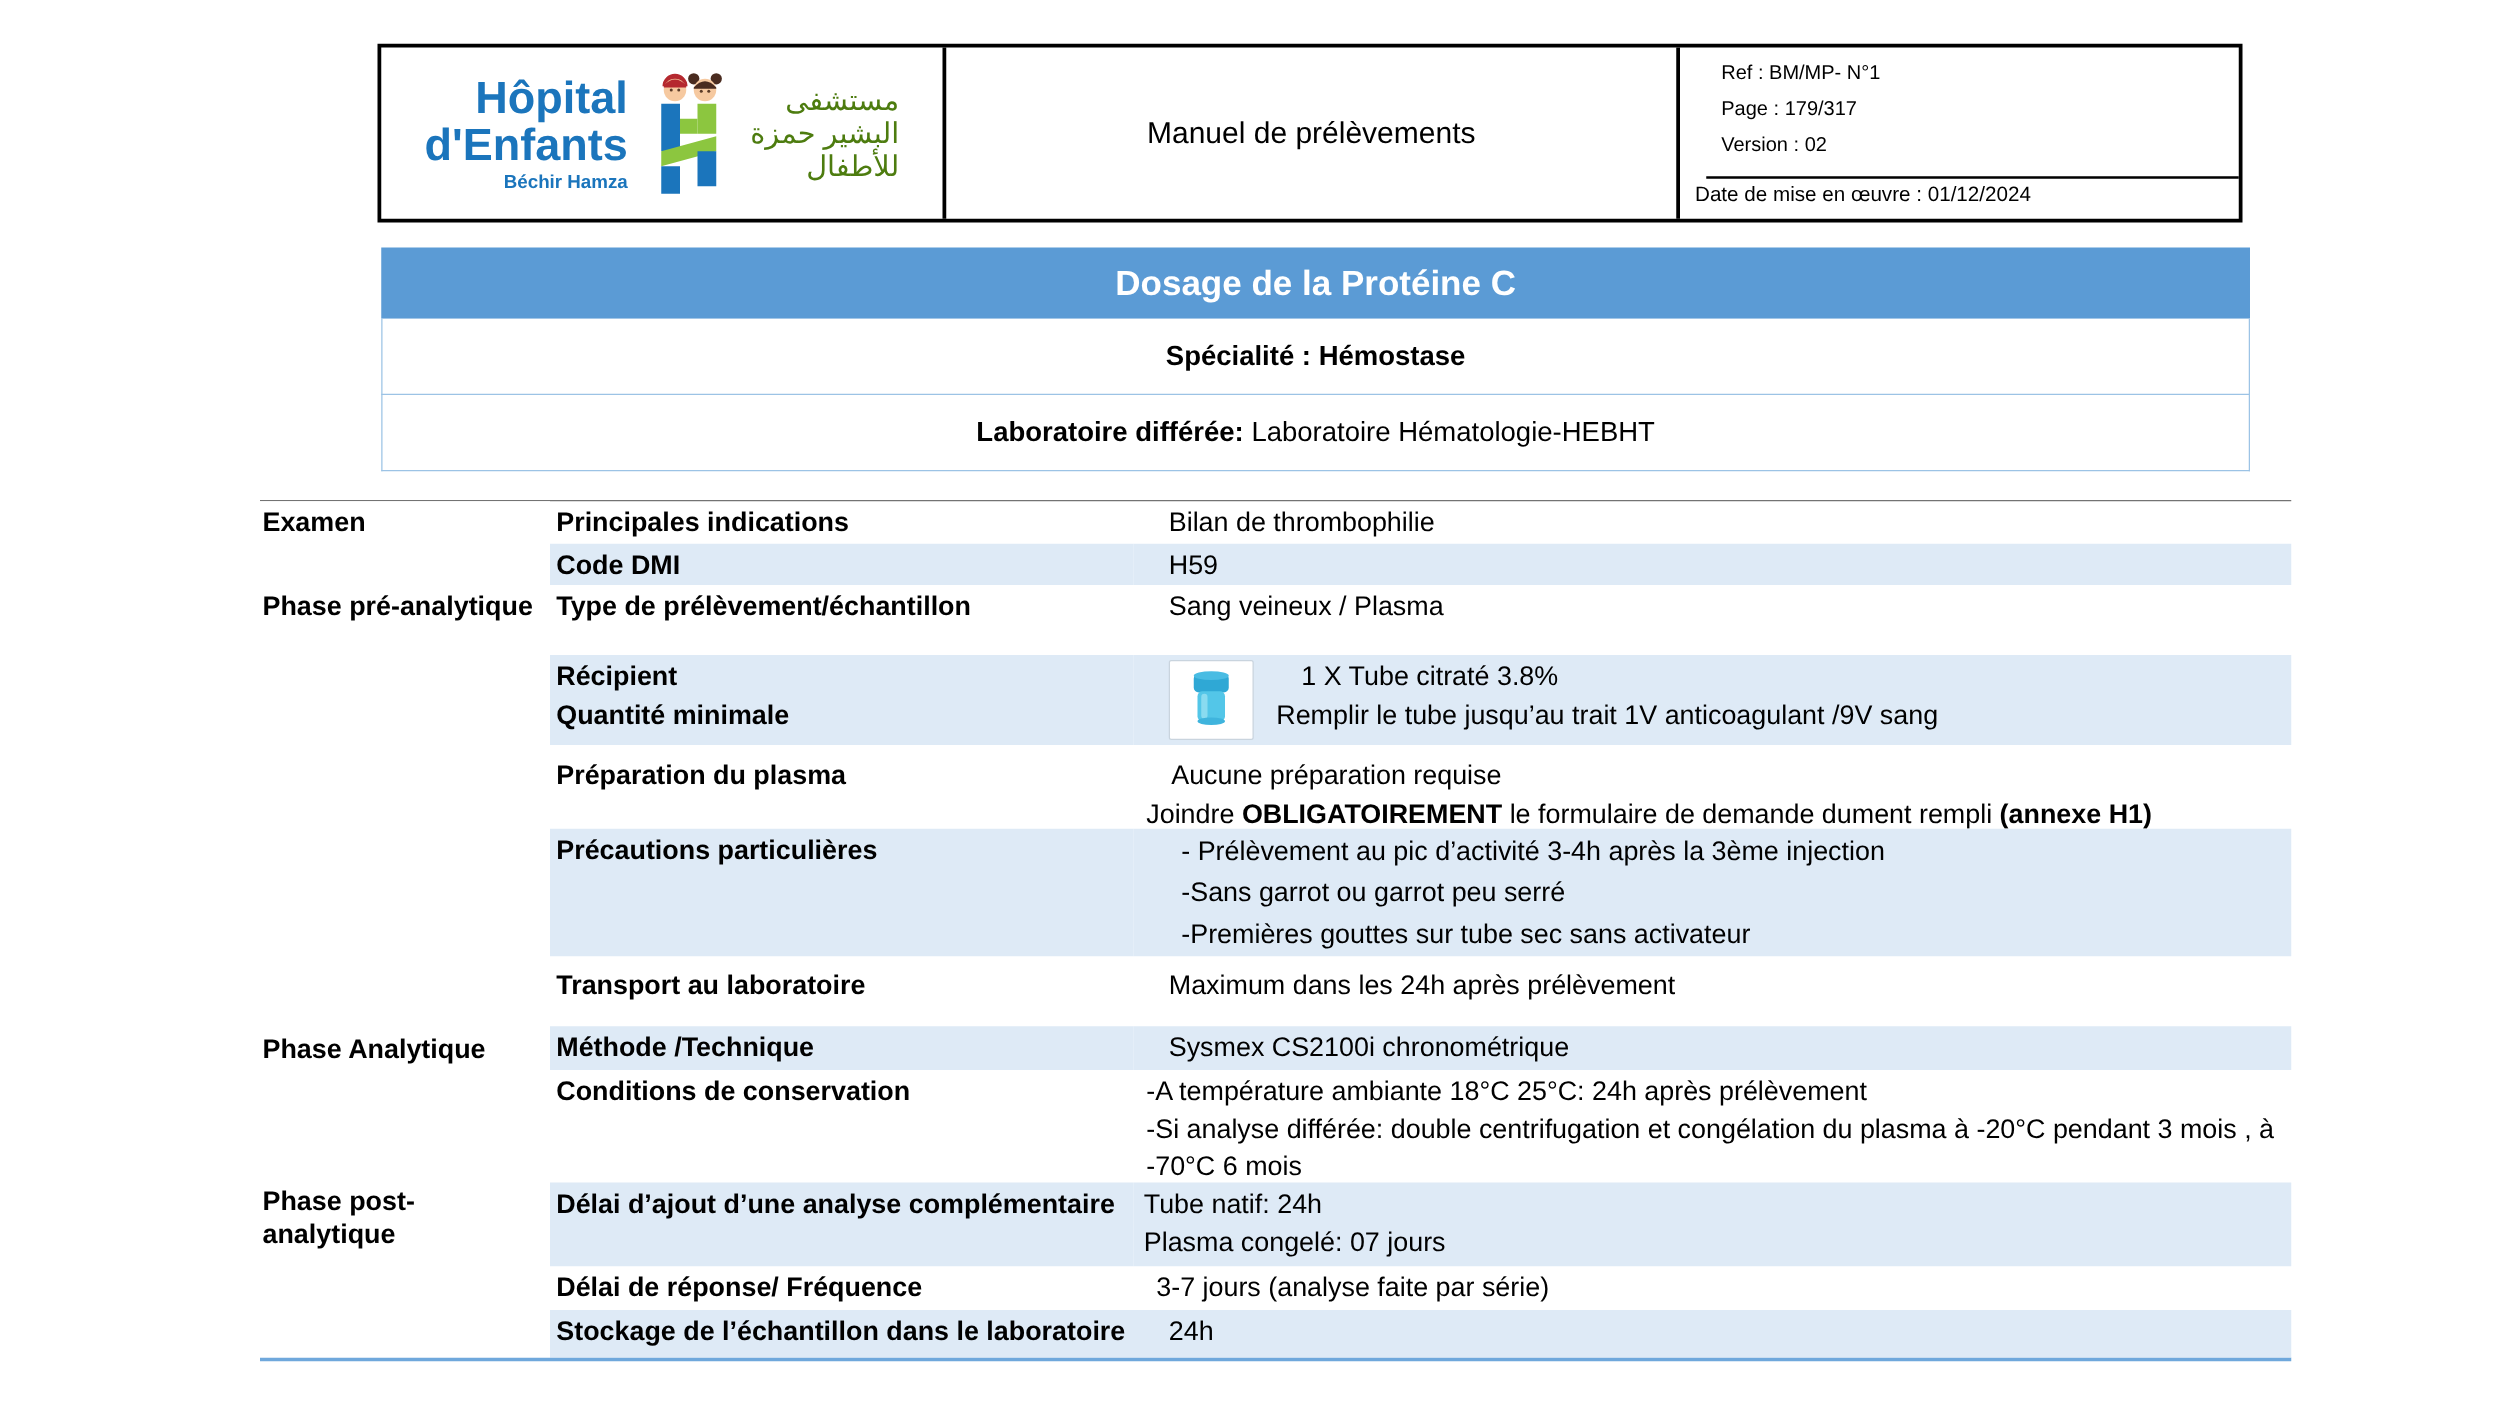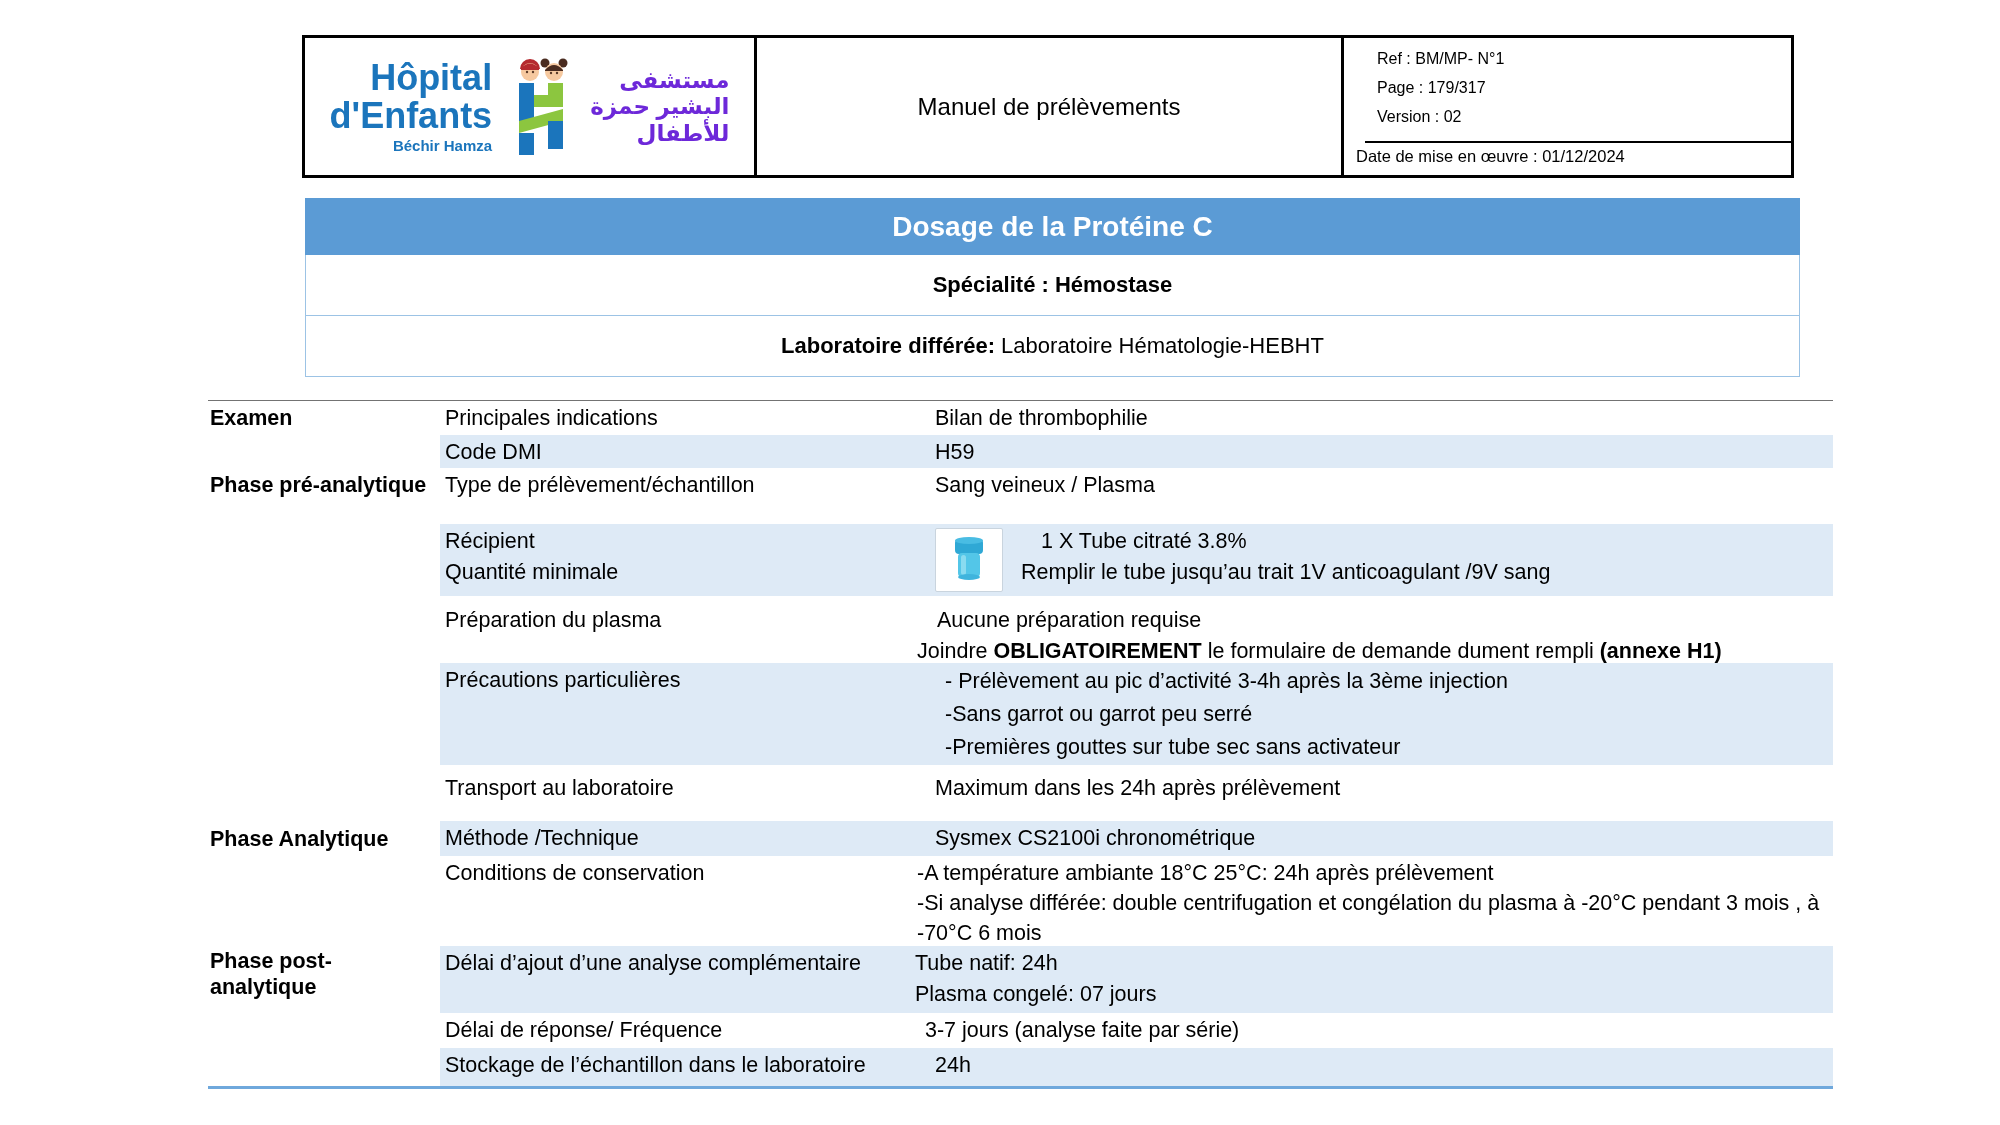--- a/index.html
+++ b/index.html
@@ -10,34 +10,34 @@
   .hb-logo{width:452px;border-right:3px solid #000;box-sizing:border-box;display:flex;align-items:center;justify-content:center;gap:10px;}
   .hb-title{flex:1;border-right:3px solid #000;box-sizing:border-box;display:flex;align-items:center;justify-content:center;}
   .hb-title .t{font-size:24px;font-weight:normal;}
   .hb-meta{width:447px;display:flex;flex-direction:column;box-sizing:border-box;}
   .hb-meta-top{flex:1;padding:6px 12px;font-size:16px;line-height:29px;border-bottom:2px solid #000;box-sizing:border-box;margin-left:21px;}
   .hb-meta-date{height:32px;padding:4px 12px;font-size:16.5px;box-sizing:border-box;}
 
   .logo-fr{text-align:right;color:#1B75BC;font-weight:bold;line-height:1.05;}
   .logo-fr .l1,.logo-fr .l2{font-size:36px;}
   .logo-fr .l3{font-size:15px;margin-top:3px;}
-  .logo-ar{text-align:right;color:#6d28d9;font-weight:bold;font-size:23px;line-height:1.15;direction:rtl;}
+  .logo-ar{text-align:right;color:#4d7c0f;font-weight:normal;font-size:23px;line-height:1.15;direction:rtl;}
   .logo-mark{width:78px;height:104px;flex:0 0 auto;}
 
   
   .title-table{position:absolute;left:305px;top:198px;width:1495px;box-sizing:border-box;}
   .tt-bar{height:57px;background:#5B9BD5;color:#fff;font-size:28px;font-weight:bold;display:flex;align-items:center;justify-content:center;}
   .tt-row{height:60px;background:#fff;border:1px solid #9CC3E5;border-top:none;display:flex;align-items:center;justify-content:center;font-size:22px;}
   .tt-row b{font-weight:bold;}
 
   
   .main-table{position:absolute;left:208px;top:400px;width:1625px;border-top:1px solid #737373;border-bottom:3px solid #6FA8DC;box-sizing:border-box;}
   .trow{display:flex;align-items:stretch;}
   .c1{width:232px;flex:0 0 auto;font-weight:bold;font-size:21.5px;padding:2px 0 0 2px;box-sizing:border-box;background:#fff;line-height:26px;}
-  .c2{width:467px;flex:0 0 auto;font-weight:normal;font-size:21.5px;padding:2px 0 0 5px;box-sizing:border-box;line-height:31px;}
+  .c2{width:467px;flex:0 0 auto;font-weight:bold;font-size:21.5px;padding:2px 0 0 5px;box-sizing:border-box;line-height:31px;}
   .c3{flex:1;font-size:21.5px;padding:2px 10px 0 28px;box-sizing:border-box;line-height:31px;}
   .trow.alt .c2,.trow.alt .c3{background:#DEEAF6;}
   .spacer{background:#fff;}
   .vcenter{display:flex;align-items:center;padding-top:0;}
   .c3 .indent20{padding-left:20px;}
   .c3 .indent10{padding-left:10px;}
   .tight{padding-left:10px;}
 
   .tube-wrap{display:flex;align-items:flex-start;}
   .tube-box{width:66px;height:62px;background:#fff;border:1px solid #c9d4de;border-radius:2px;display:flex;align-items:center;justify-content:center;margin:2px 18px 0 0;flex:0 0 auto;}

